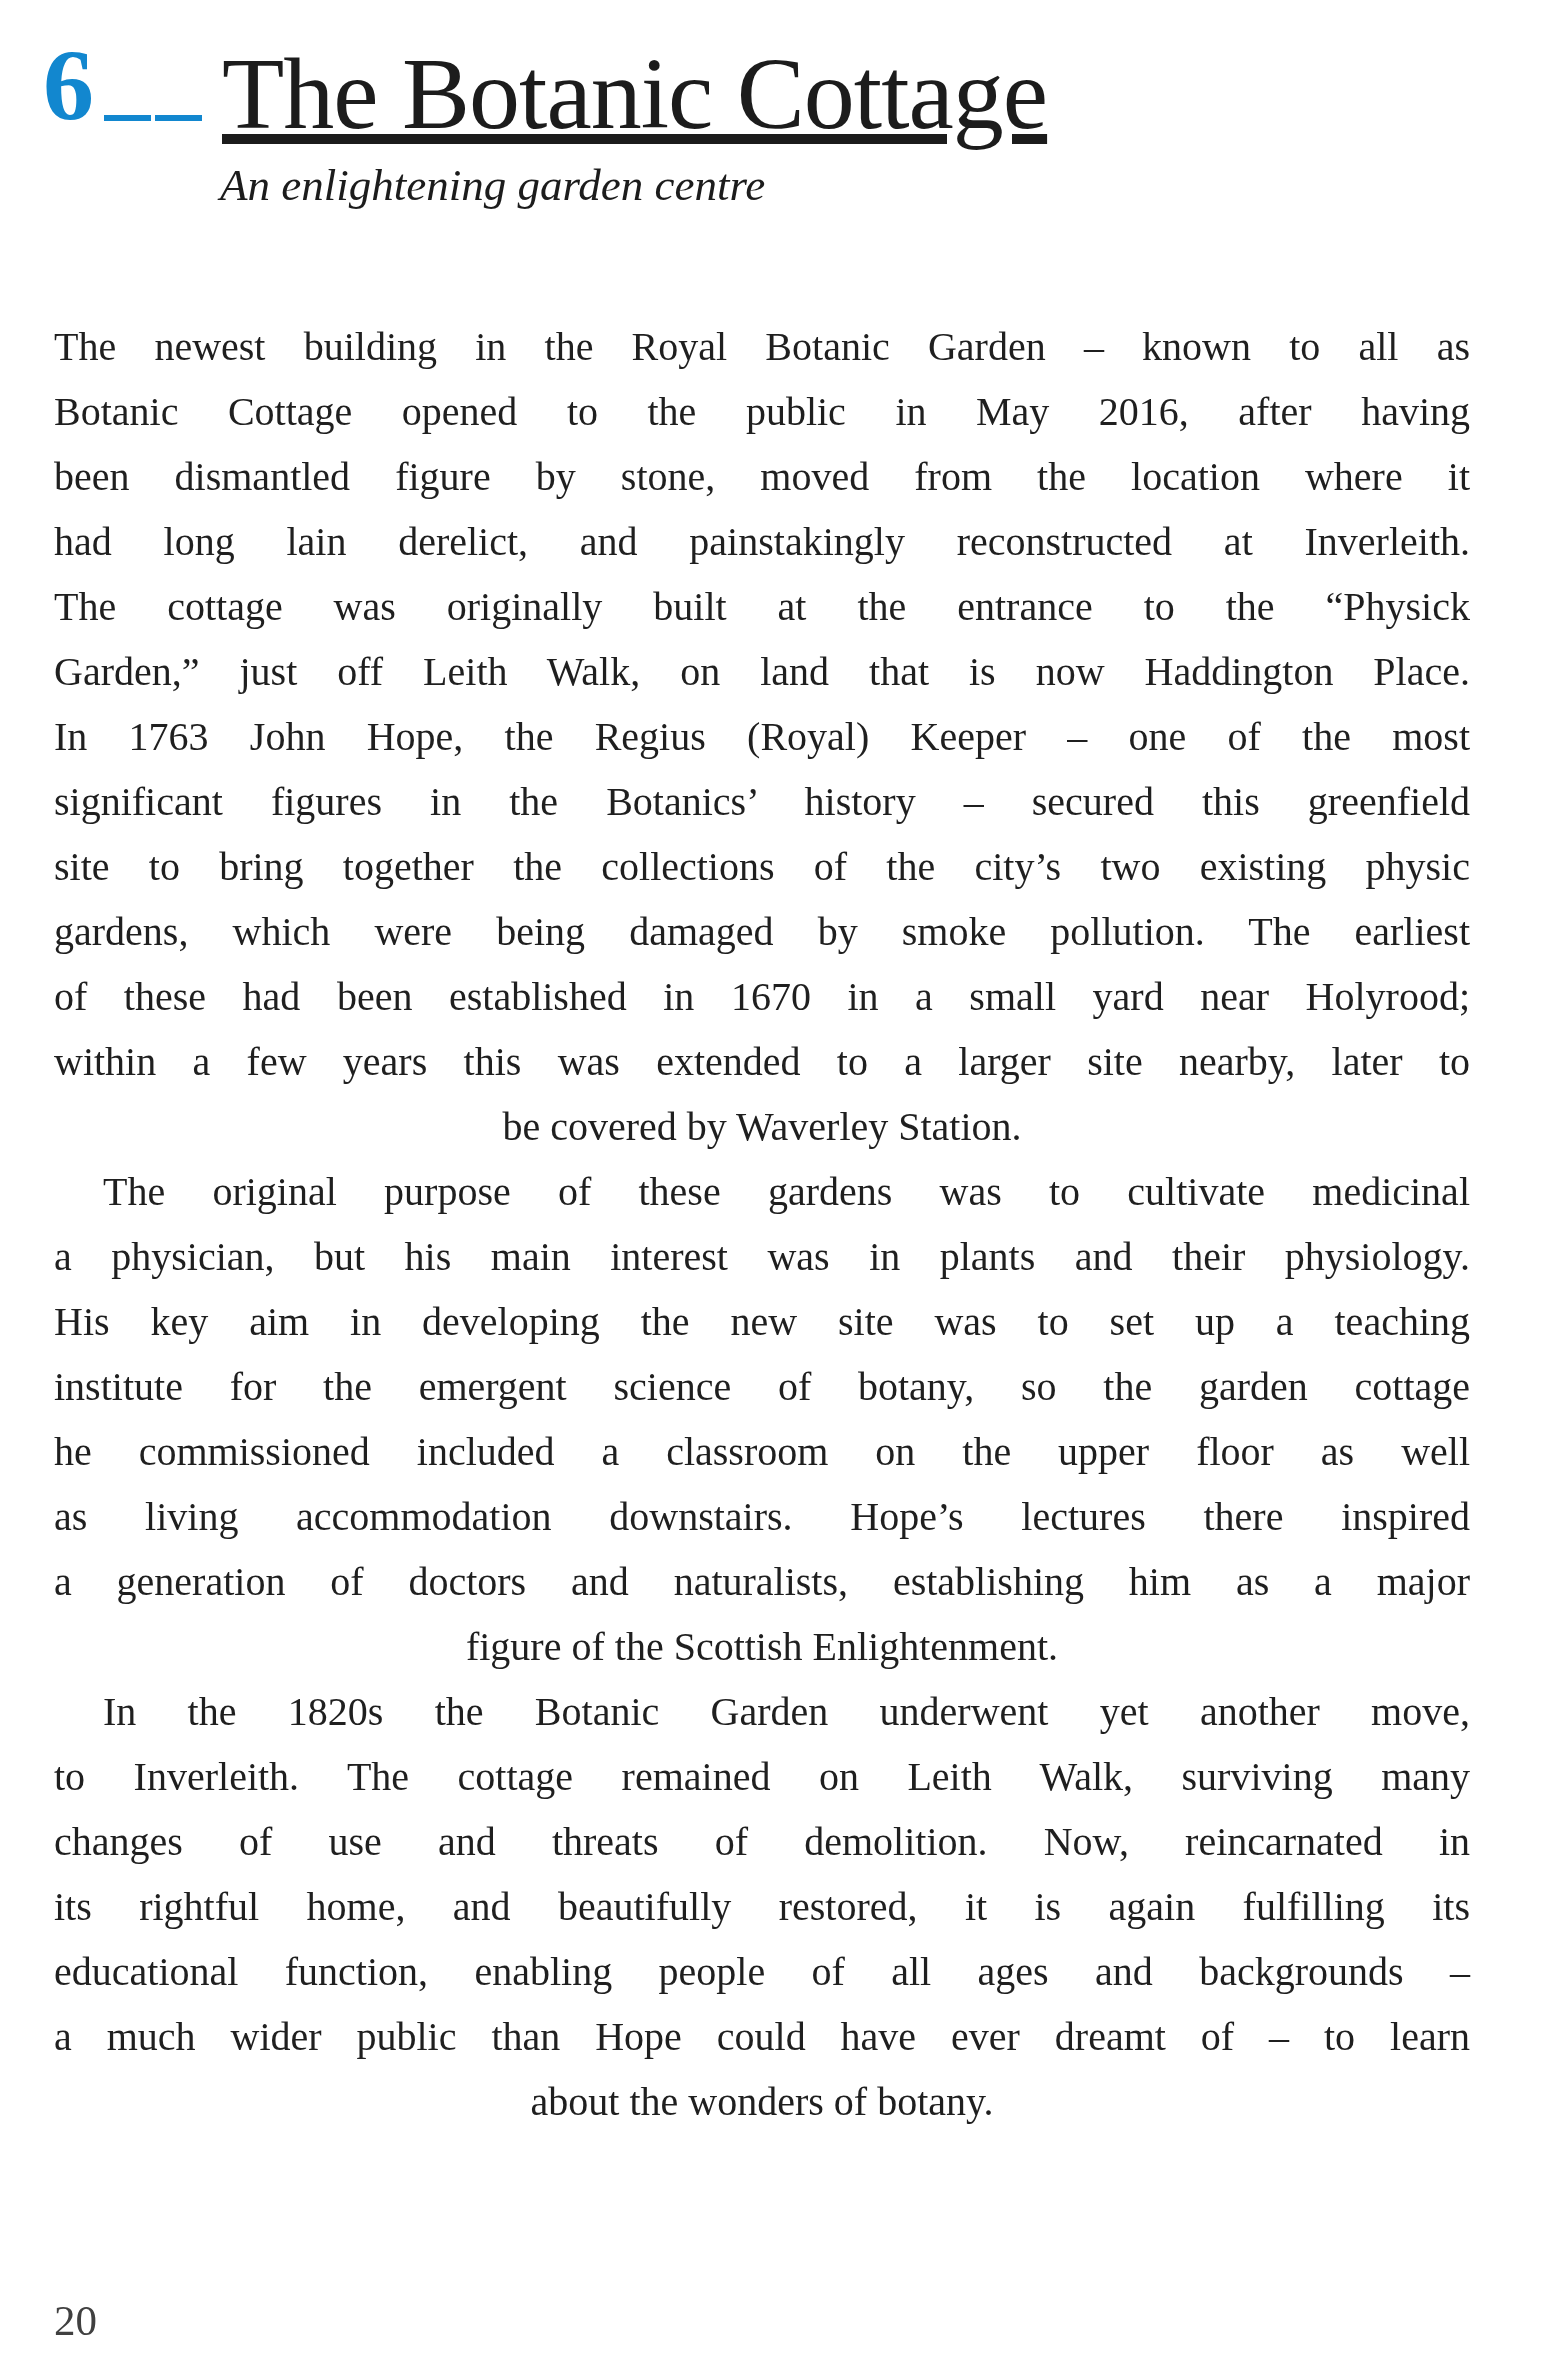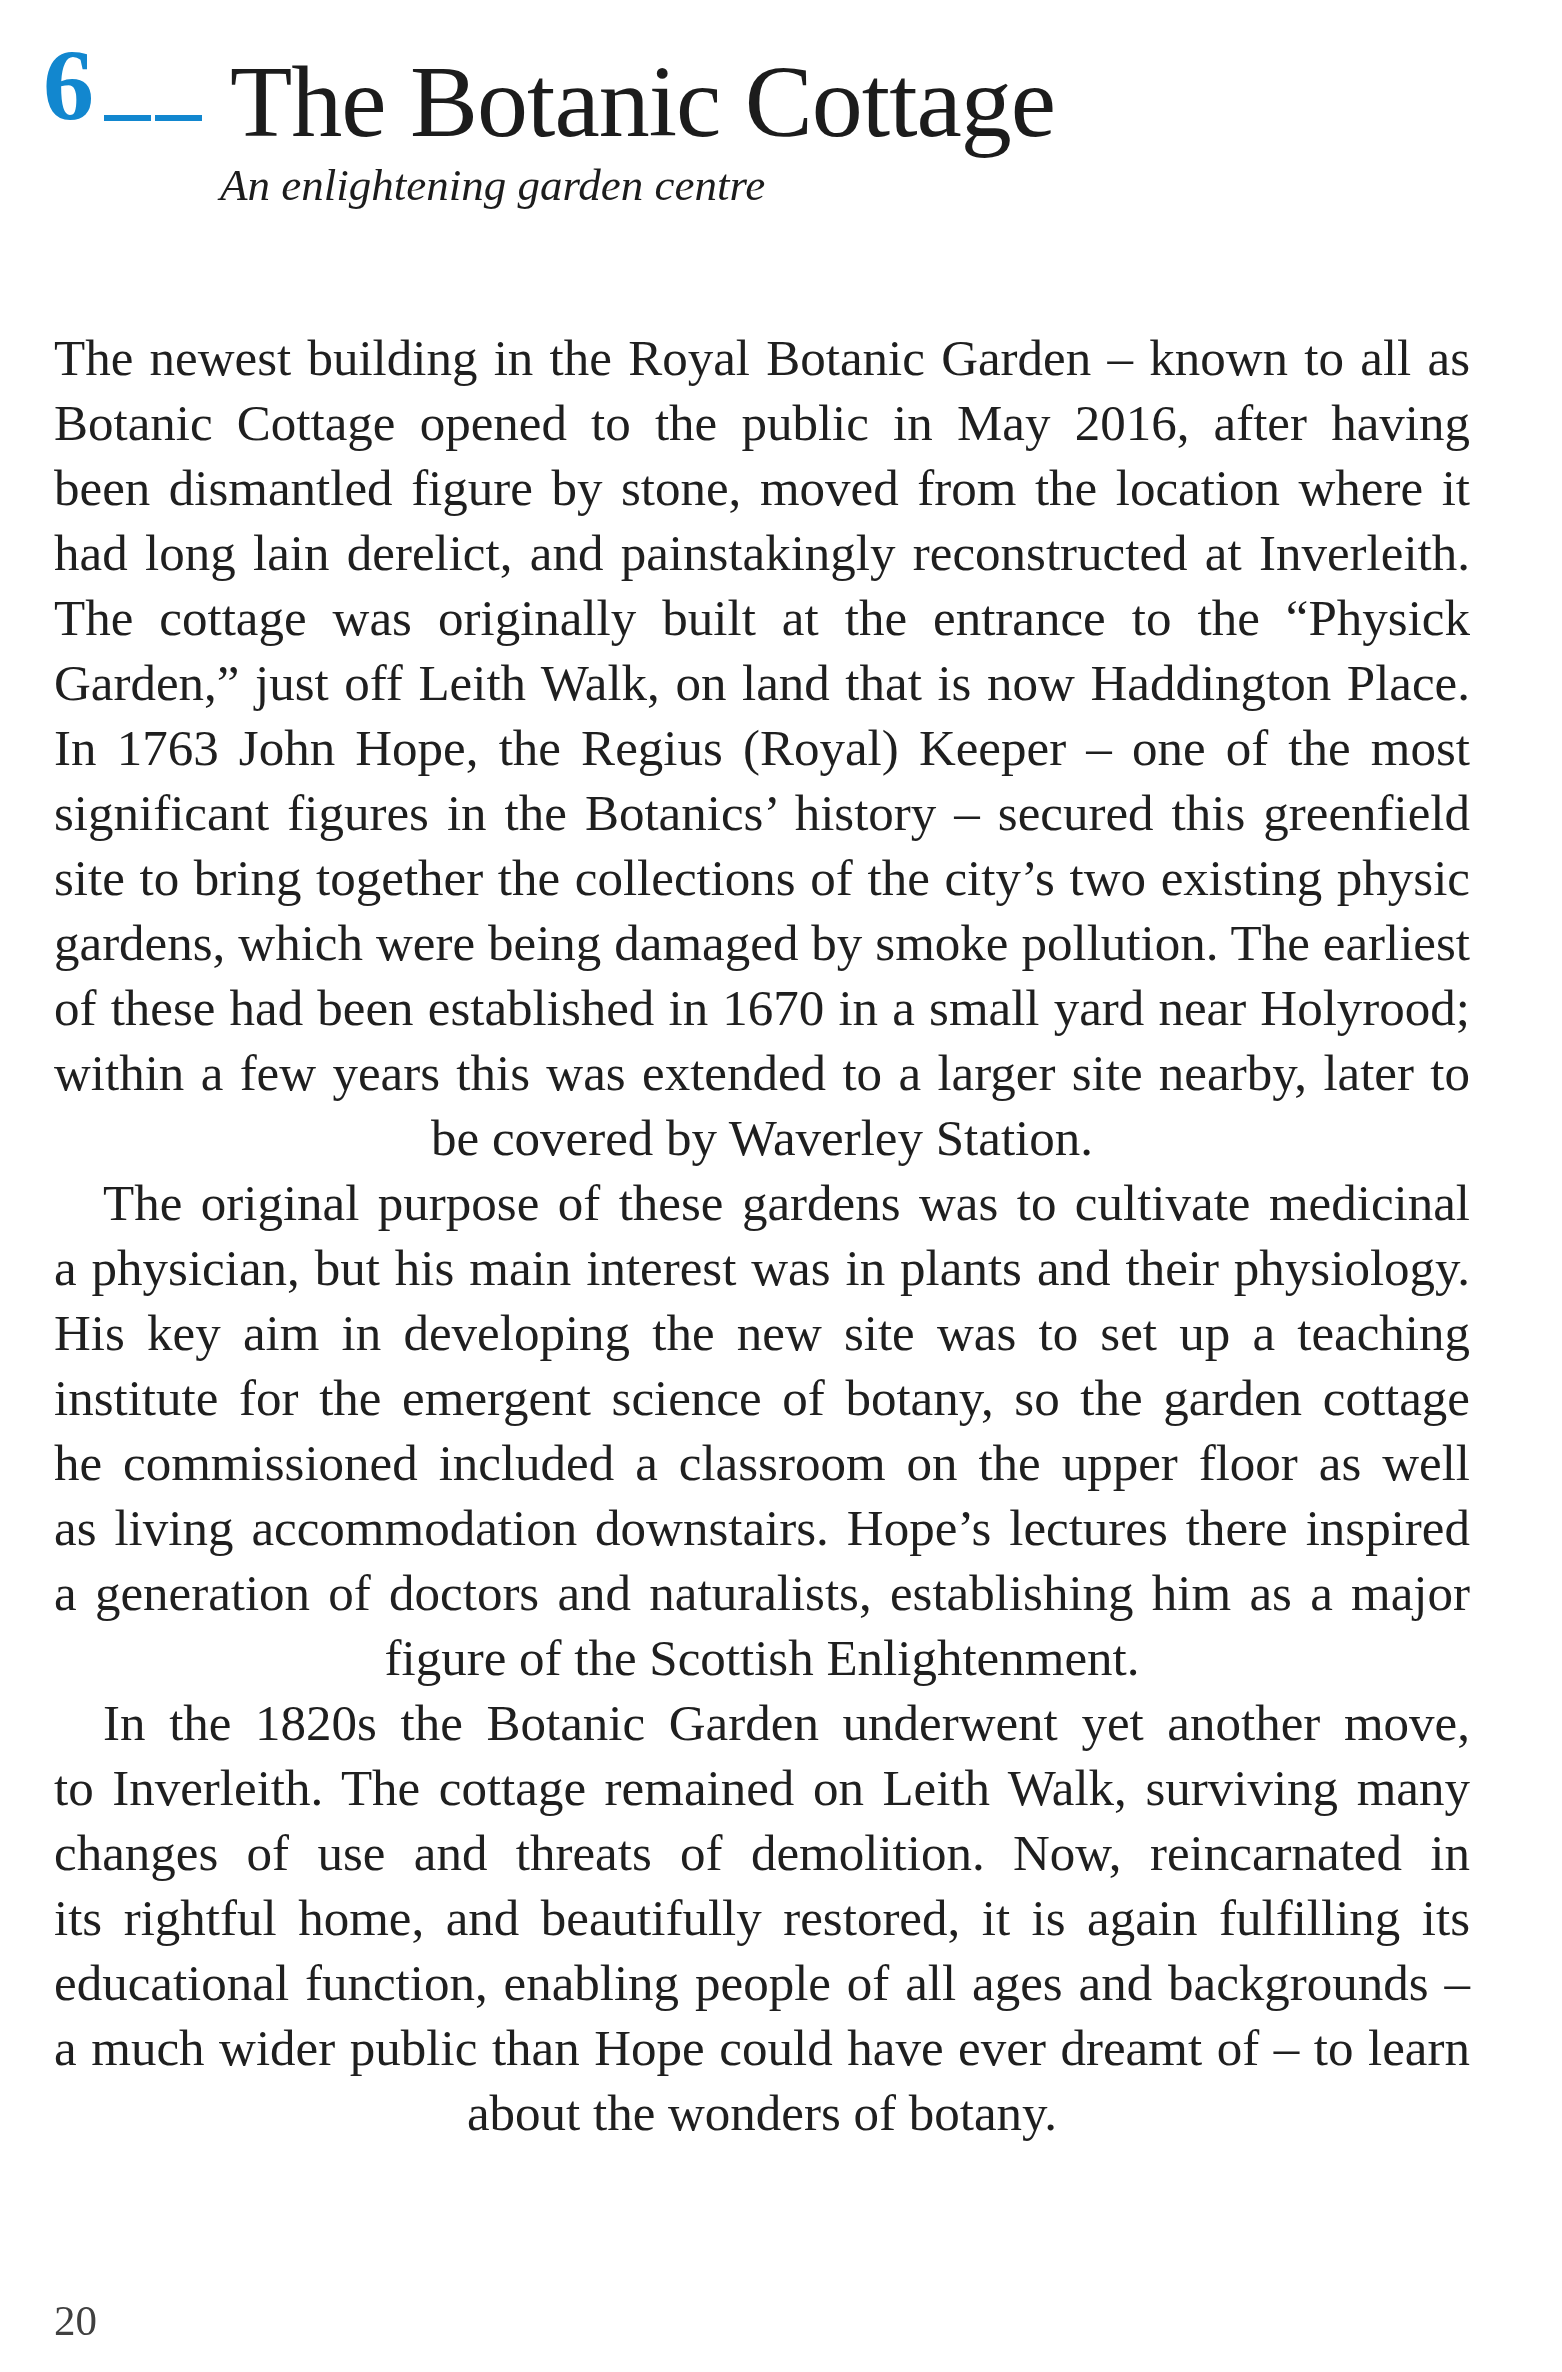--- a/index.html
+++ b/index.html
@@ -58,22 +58,22 @@
     color: #1c1c1c;
     white-space: nowrap;
     text-align: center;
   }
 
   
   .body-text {
     position: absolute;
     left: 54px;
     right: 92px;
-    top: 326px;
-    font-size: 51px;
+    top: 314px;
+    font-size: 40px;
     line-height: 65px;
     color: var(--text-color, #1f1f1f);
   }
   .body-line {
     text-align: justify;
     text-align-last: justify;
     white-space: normal;
   }
   .body-line.last {
     text-align: center;
@@ -97,21 +97,21 @@
 
 <div class="page" style="--accent: #1287cf; --text-color: #1f1f1f;">
 
   <span class="chapter-number">6</span>
 
   <span class="chapter-rule">
     <span class="rule-seg"></span>
     <span class="rule-seg"></span>
   </span>
 
-  <h1 class="page-title" style="margin:16px; font-weight:normal;">The Botanic Cottage</h1>
+  <h1 class="page-title" style="margin:8px; font-weight:normal;text-decoration:underline;">The Botanic Cottage</h1>
 
   <div class="subtitle">An enlightening garden centre</div>
 
   <div class="body-text" id="body-text">
       <div class="body-line">The newest building in the Royal Botanic Garden – known to all as</div>
       <div class="body-line">Botanic Cottage opened to the public in May 2016, after having</div>
       <div class="body-line">been dismantled figure by stone, moved from the location where it</div>
       <div class="body-line">had long lain derelict, and painstakingly reconstructed at Inverleith.</div>
       <div class="body-line">The cottage was originally built at the entrance to the “Physick</div>
       <div class="body-line">Garden,” just off Leith Walk, on land that is now Haddington Place.</div>

